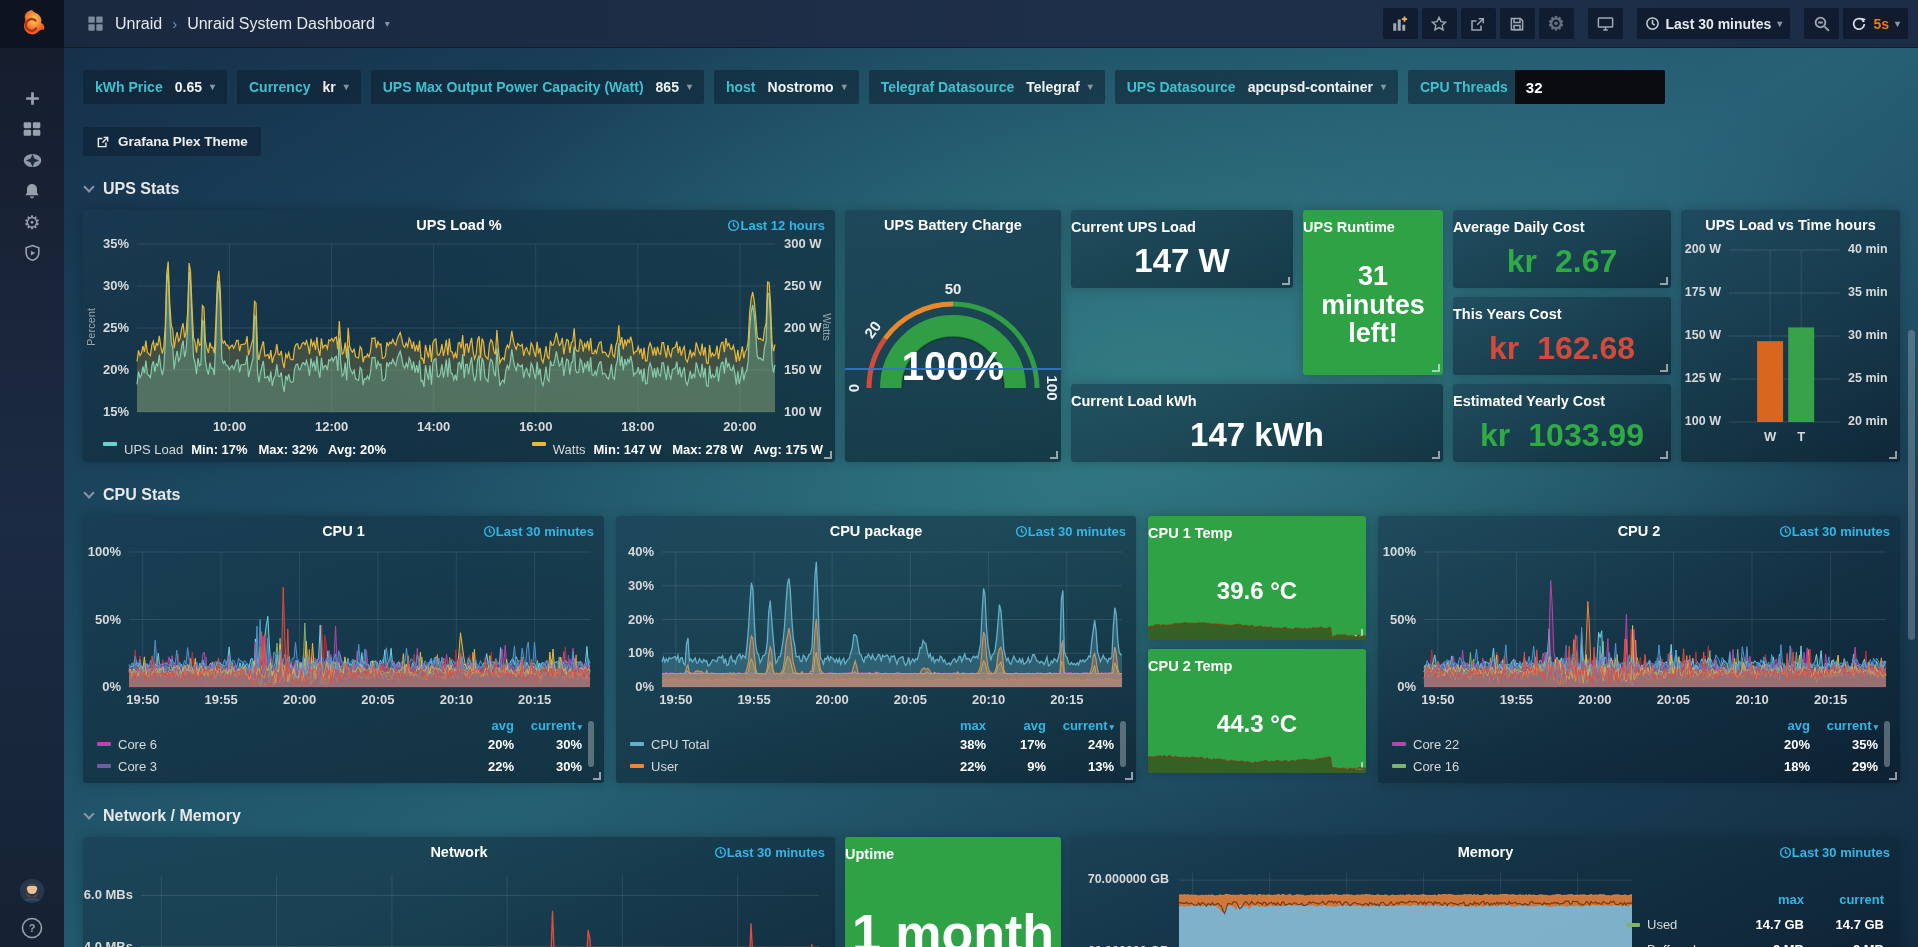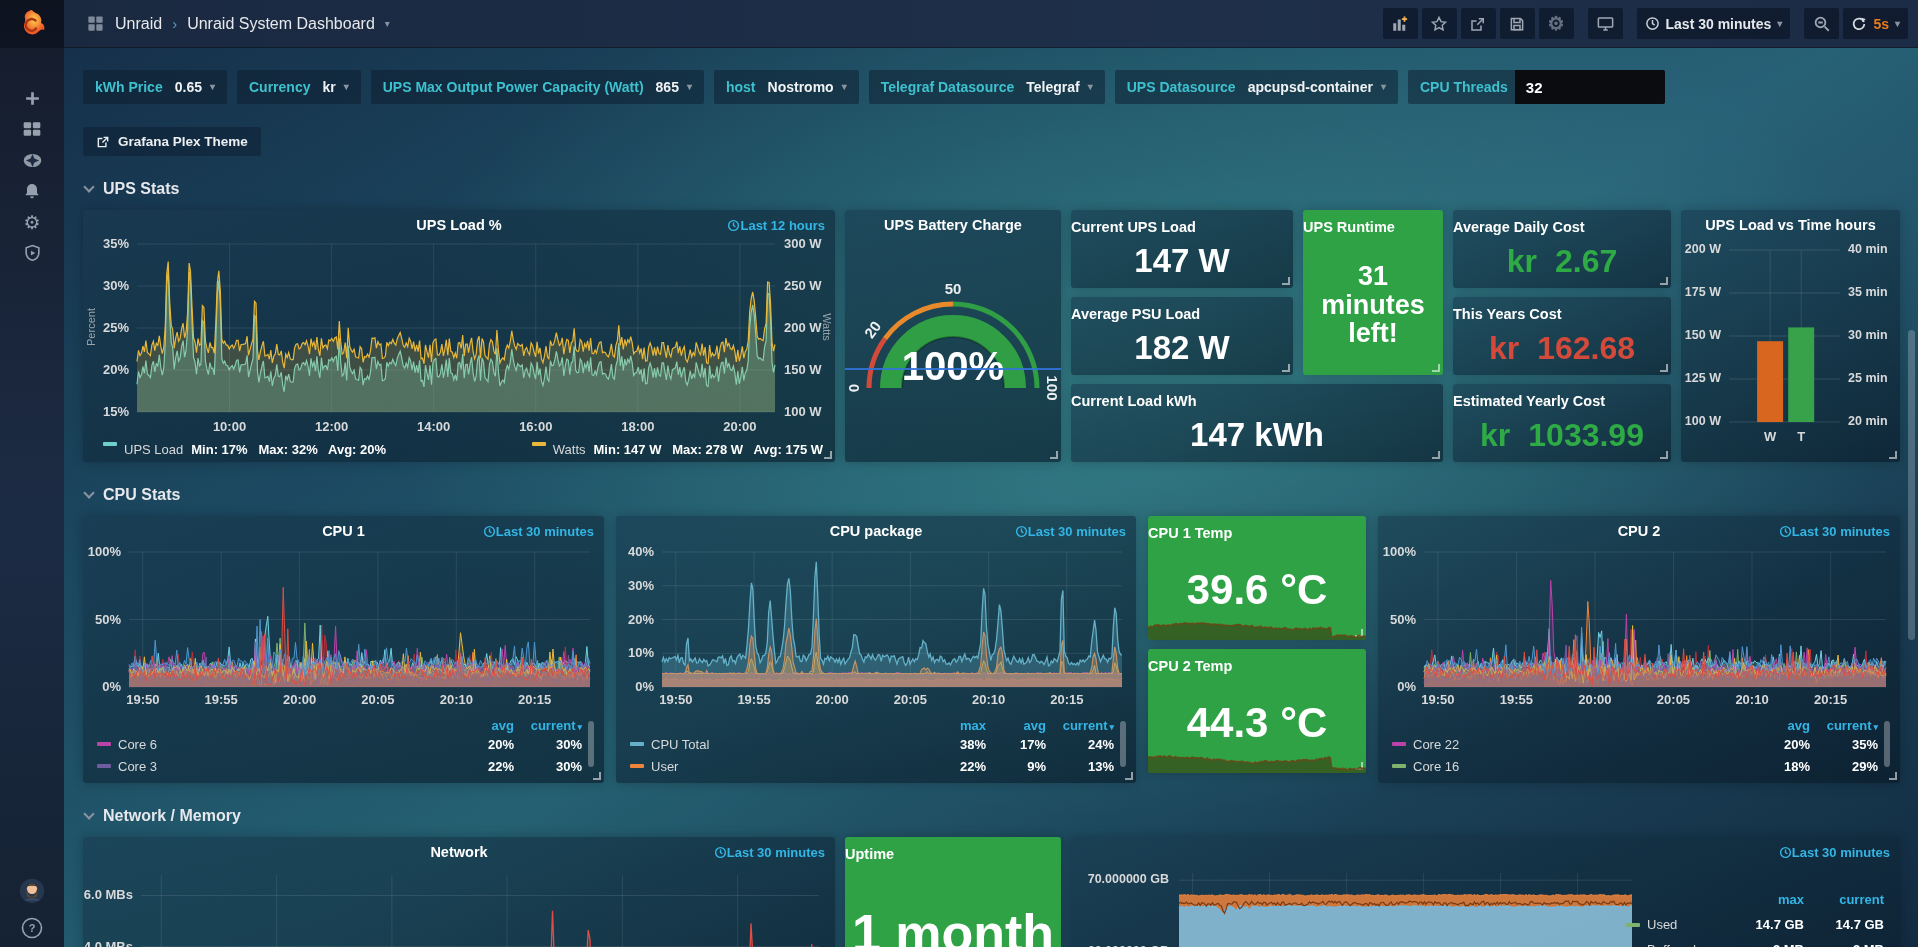--- a/index.html
+++ b/index.html
@@ -96,21 +96,21 @@
   .lg-scroll{position:absolute;right:0;top:4px;width:6px;height:46px;background:rgba(255,255,255,.3);border-radius:3px}
   .legend-side{position:absolute;right:16px;top:50px;width:258px;font-size:13px;z-index:3}
 
   .stat{display:flex;flex-direction:column;align-items:flex-start}
   .stat .panel-title{position:static;margin-top:9px}
   .stat-value{flex:1;display:flex;align-items:center;justify-content:center;color:#fff;font-weight:bold;
     font-size:33px;width:100%;text-align:center;line-height:1.05;z-index:2}
   .stat-value.cost{font-size:32px;gap:18px}
   .stat-value.cost.green{color:var(--green)}
   .stat-value.cost.red{color:var(--red)}
-  .stat-value.big-temp{font-size:42px}
+  .stat-value.big-temp{font-size:24px}
   .stat-value.runtime{font-size:27px;padding:0 10px}
   .stat-value.uptime-v{font-size:52px;align-items:flex-start;padding-top:44px}
   .spark{position:absolute;left:0;right:0;bottom:0;height:26px;z-index:1}
   .hline{position:absolute;left:0;right:0;top:158px;height:2px;background:#3274d9;opacity:.9;z-index:1}
 
   .page-scroll{position:absolute;right:3px;top:330px;width:7px;height:310px;background:rgba(205,215,225,.28);border-radius:4px;z-index:9}
 </style>
 </head>
 <body>
 
@@ -383,24 +383,20 @@
             <text x="108.0" y="52.0" fill="#eceef0" font-size="15" font-weight="bold" text-anchor="middle" dominant-baseline="middle" transform="rotate(0.0 108.0 52.0)">50</text>
             <text x="206.0" y="150.0" fill="#eceef0" font-size="15" font-weight="bold" text-anchor="middle" dominant-baseline="middle" transform="rotate(90.0 206.0 150.0)">100</text>
             <text x="108" y="142" fill="#fff" font-size="40" font-weight="bold" text-anchor="middle">100%</text>
           </svg></div>
     </div>
 
     <div class="ups-mid">
       <div class="panel stat" style="grid-column:1;grid-row:1">
         <div class="panel-title">Current UPS Load</div>
         <div class="stat-value">147 W</div>
-      </div>
-      <div class="panel stat" style="grid-column:1;grid-row:2">
-        <div class="panel-title">Average PSU Load</div>
-        <div class="stat-value">182 W</div>
       </div>
       <div class="panel stat green" style="grid-column:2;grid-row:1/3">
         <div class="panel-title">UPS Runtime</div>
         <div class="stat-value runtime">31 minutes left!</div>
       </div>
       <div class="panel stat" style="grid-column:1/3;grid-row:3">
         <div class="panel-title">Current Load kWh</div>
         <div class="stat-value">147 kWh</div>
       </div>
     </div>
@@ -689,20 +685,21 @@
             <path d="M58.0 181.8L59.8 182.6L61.6 182.5L63.4 182.5L65.2 181.9L66.9 181.9L68.7 179.2L70.5 182.2L72.3 181.8L74.1 181.4L75.9 181.5L77.7 180.5L79.5 182.3L81.3 181.9L83.0 182.0L84.8 181.2L86.6 182.4L88.4 182.8L90.2 181.8L92.0 181.6L93.8 182.4L95.6 181.3L97.4 182.0L99.1 181.9L100.9 181.4L102.7 180.3L104.5 181.7L106.3 180.1L108.1 182.9L109.9 181.3L111.7 182.6L113.5 182.4L115.2 181.7L117.0 182.8L118.8 183.1L120.6 181.5L122.4 180.5L124.2 181.3L126.0 181.9L127.8 181.8L129.6 178.7L131.3 180.6L133.1 181.3L134.9 179.9L136.7 178.6L138.5 181.0L140.3 182.3L142.1 182.2L143.9 182.7L145.7 182.6L147.4 178.4L149.2 183.2L151.0 182.4L152.8 183.5L154.6 180.3L156.4 182.9L158.2 180.0L160.0 182.7L161.8 182.4L163.5 182.6L165.3 182.1L167.1 181.9L168.9 180.4L170.7 182.4L172.5 183.1L174.3 182.3L176.1 181.8L177.9 182.4L179.6 181.0L181.4 180.7L183.2 182.4L185.0 182.9L186.8 182.8L188.6 182.1L190.4 179.8L192.2 181.7L194.0 181.3L195.7 182.7L197.5 179.9L199.3 181.9L201.1 182.0L202.9 178.2L204.7 181.8L206.5 182.6L208.3 181.8L210.1 182.1L211.8 182.5L213.6 181.8L215.4 181.1L217.2 180.1L219.0 181.6L220.8 179.6L222.6 181.3L224.4 181.0L226.2 182.6L227.9 182.3L229.7 181.8L231.5 182.6L233.3 178.6L235.1 180.8L236.9 179.5L238.7 180.4L240.5 181.8L242.3 182.0L244.0 181.8L245.8 182.2L247.6 181.5L249.4 181.5L251.2 180.4L253.0 182.9L254.8 178.5L256.6 181.7L258.4 181.6L260.1 183.0L261.9 181.6L263.7 181.7L265.5 181.6L267.3 182.4L269.1 181.5L270.9 181.4L272.7 179.4L274.5 182.3L276.2 181.4L278.0 181.5L279.8 181.0L281.6 182.2L283.4 181.2L285.2 178.7L287.0 181.7L288.8 182.7L290.6 181.0L292.3 181.3L294.1 182.0L295.9 182.4L297.7 181.4L299.5 182.9L301.3 182.2L303.1 179.5L304.9 181.8L306.7 181.3L308.4 181.7L310.2 183.2L312.0 183.3L313.8 182.4L315.6 182.0L317.4 179.7L319.2 182.6L321.0 182.8L322.8 181.7L324.5 182.2L326.3 182.2L328.1 181.2L329.9 181.0L331.7 181.3L333.5 181.7L335.3 181.9L337.1 181.6L338.9 181.4L340.6 179.9L342.4 181.7L344.2 182.8L346.0 181.3L347.8 181.7L349.6 182.0L351.4 180.4L353.2 181.6L355.0 182.3L356.7 180.9L358.5 180.9L360.3 182.2L362.1 182.9L363.9 181.2L365.7 179.9L367.5 182.4L369.3 182.8L371.1 182.9L372.8 182.6L374.6 181.6L376.4 179.3L378.2 182.8L380.0 181.0L381.8 181.6L383.6 183.0L385.4 183.0L387.2 181.2L388.9 181.8L390.7 180.8L392.5 170.9L394.3 165.4L396.1 181.5L397.9 181.5L399.7 182.9L401.5 182.6L403.3 182.5L405.1 182.9L406.8 181.1L408.6 182.2L410.4 181.4L412.2 178.1L414.0 182.3L415.8 177.7L417.6 139.0L419.4 135.8L421.2 139.7L422.9 147.0L424.7 127.9L426.5 121.9L428.3 128.7L430.1 143.6L431.9 148.3L433.7 112.4L435.5 132.8L437.3 145.4L439.0 147.1L440.8 135.4L442.6 139.0L444.4 123.8L446.2 135.9L448.0 138.9L449.8 143.1L451.6 137.5L453.4 134.5L455.1 89.5L456.9 89.1L458.7 88.4L460.5 118.3L462.3 104.5L464.1 119.8L465.9 111.2L467.7 100.0L469.5 45.8L471.2 91.2L473.0 132.1L474.8 143.1L476.6 140.1L478.4 136.2L480.2 134.8L482.0 92.6L483.8 94.1L485.6 89.2L487.3 95.6L489.1 115.4L490.9 128.4L492.7 112.2L494.5 142.9L496.3 146.5L498.1 131.8L499.9 139.5L501.7 119.8L503.4 98.2L505.2 65.1L507.0 74.4L508.8 122.2L510.6 139.3L512.4 149.4L514.2 150.2L516.0 123.9L517.8 105.4L519.5 132.2L521.3 109.6L523.1 96.2L524.9 91.6L526.7 141.3L528.5 144.0L530.3 119.4L532.1 132.9L533.9 143.2L535.6 141.1L537.4 127.0L539.2 132.6L541.0 139.7L542.8 112.6L544.6 138.0L546.4 130.9L548.2 136.7L550.0 143.0L551.7 114.3L553.5 133.3L555.3 137.4L557.1 140.5L558.9 113.1L560.7 137.9L562.5 113.4L564.3 145.7L566.1 146.7L567.8 147.2L569.6 145.3L571.4 124.9L573.2 110.6L575.0 136.3L576.8 116.7L578.6 133.4L580.4 140.6L582.2 139.6L583.9 133.9L585.7 133.8L587.5 117.4L589.3 137.6L591.1 138.8L592.9 137.4L594.7 109.6L596.5 141.6L598.3 113.3L600.0 140.0L601.8 147.5L603.6 148.8L605.4 139.5L607.2 117.2L609.0 109.5L610.8 136.2L612.6 144.2L614.4 124.7L616.1 137.9L617.9 138.9L619.7 139.3L621.5 122.5L623.3 149.6L625.1 120.9L626.9 135.6L628.7 142.9L630.5 140.5L632.2 135.6L634.0 143.6L635.8 145.4L637.6 137.4L639.4 144.0L641.2 134.7L643.0 137.4L644.8 106.2L646.6 112.2L648.3 142.6L650.1 142.7L651.9 140.9L653.7 134.5L655.5 143.1L657.3 136.5L659.1 120.4L660.9 145.3L662.7 123.2L664.4 128.6L666.2 107.5L668.0 58.4L669.8 90.8L671.6 136.5L673.4 117.2L675.2 144.8L677.0 141.0L678.8 138.8L680.5 140.3L682.3 117.9L684.1 107.8L685.9 92.0L687.7 120.8L689.5 132.4L691.3 142.7L693.1 144.8L694.9 136.5L696.6 138.6L698.4 134.9L700.2 106.6L702.0 142.5L703.8 139.1L705.6 136.3L707.4 144.4L709.2 125.9L711.0 102.1L712.7 104.3L714.5 116.8L716.3 141.6L718.1 145.5L719.9 146.5L721.7 141.4L723.5 139.7L725.3 139.1L727.1 121.2L728.8 79.0L730.6 114.9L732.4 109.2L734.2 137.7L736.0 127.9" fill="none" stroke="#e24d42" stroke-width="1.3"></path>
           </svg><div class="tick" style="left: 0px; width: 50px; text-align: right; top: 22.4706px;">6.0 MBs</div><div class="tick" style="left: 0px; width: 50px; text-align: right; top: 73.6471px;">4.0 MBs</div></div>
     </div>
 
     <div class="panel stat green">
       <div class="panel-title">Uptime</div>
       <div class="stat-value uptime-v">1 month 1</div>
     </div>
 
     <div class="panel">
+      <div class="panel-title">Memory</div>
       <div class="badge">
         <svg width="13" height="13" viewBox="0 0 24 24" fill="none" stroke="#33b5e5" stroke-width="2.6">
             <circle cx="12" cy="12" r="9"></circle>
             <path d="M12 6.5V12l3.5 2.5"></path>
           </svg>
         <span>Last 30 minutes</span>
       </div>
       <div class="chart"><svg width="829" height="224">
             <line x1="108" x2="561" y1="15.2" y2="15.2" stroke="rgba(255,255,255,0.10)"></line>
             <line x1="108" x2="561" y1="86.7" y2="86.7" stroke="rgba(255,255,255,0.10)"></line>

